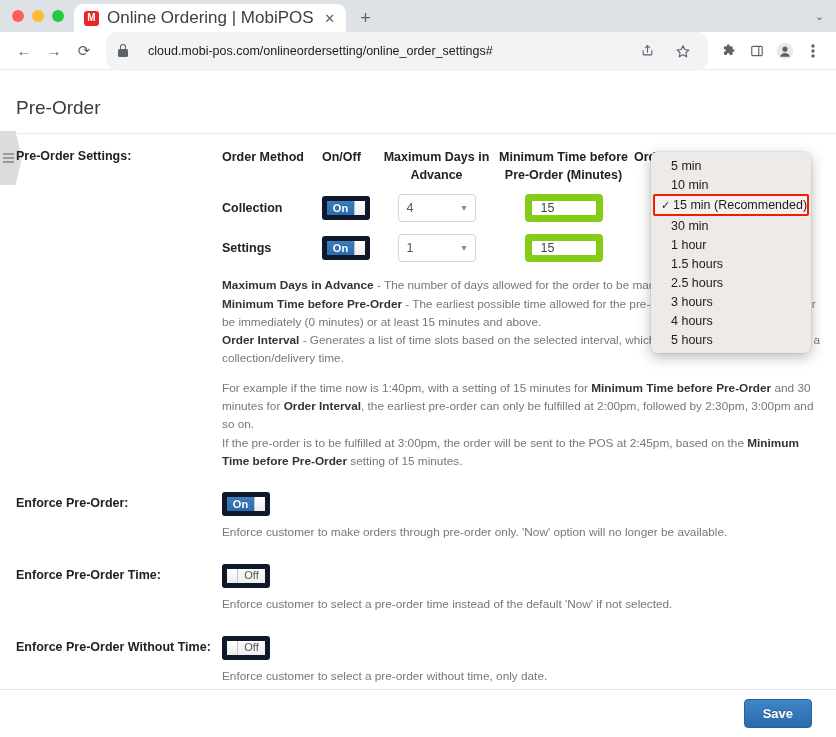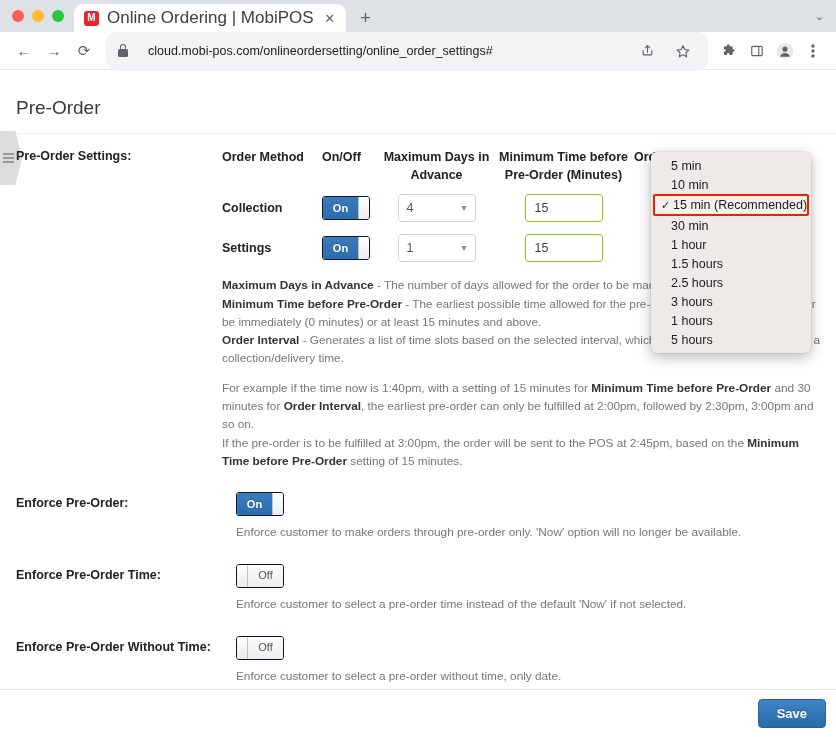--- a/index.html
+++ b/index.html
@@ -205,21 +205,21 @@
     vertical-align: middle;
     font-size: 12.5px;
     color: #222;
   }
   td.method { font-weight: bold; }
 
   
   .switch {
     display: inline-flex;
     width: 48px; height: 24px;
-    border: 1px solid #0f172a;
+    border: 5px solid #0f172a;
     border-radius: 3px;
     overflow: hidden;
     background: #fff;
     vertical-align: middle;
   }
   .switch .lbl {
     flex: 1;
     display:flex; align-items:center; justify-content:center;
     font-size: 11px;
     line-height: 1;
@@ -257,21 +257,21 @@
     position: relative;
   }
   .selectbox .chev {
     margin-left: auto;
     color: #888;
     font-size: 10px;
     line-height: 1;
   }
   .textbox {
     width: 78px; height: 28px;
-    border: 1px solid #84cc16;
+    border: 7px solid #84cc16;
     border-radius: 4px;
     background: #fff;
     display: flex; align-items: center;
     padding: 0 9px;
     font-size: 12.5px;
     color: #444;
     margin: 0 auto;
   }
 
   .desc {
@@ -281,21 +281,20 @@
     margin-top: 8px;
   }
   .desc b { color: #333; }
   .desc p { margin: 0; }
   .desc .gap { height: 11px; }
 
   
   .toggle-row {
     display: flex;
     padding-top: 22px;
-    gap: 14px;
   }
   .toggle-label {
     width: 206px; flex:none;
     font-size: 12.5px; font-weight: bold; color: #222;
     padding-top: 4px;
   }
   .toggle-body { flex: 1; }
   .toggle-desc {
     font-size: 11.8px;
     color: #777;
@@ -342,21 +341,21 @@
   
   .footer {
     position: absolute;
     left: 0; right: 0; bottom: 0;
     height: 48px;
     background: #ffffff;
     border-top: 1px solid #e6e6e6;
     display: flex;
     align-items: center;
     justify-content: flex-end;
-    padding-right: 10px;
+    padding-right: 24px;
   }
   .save-btn {
     background: linear-gradient(#3e86c8, #2a6aa8);
     border: 1px solid #2a6096;
     color: #fff;
     font-size: 13px;
     font-weight: bold;
     padding: 7px 18px;
     border-radius: 4px;
     text-shadow: 0 -1px 0 rgba(0,0,0,.25);
@@ -605,21 +604,21 @@
         <div class="dd-item">
           <span class="dd-check"></span>
           <span>2.5 hours</span>
         </div>
         <div class="dd-item">
           <span class="dd-check"></span>
           <span>3 hours</span>
         </div>
         <div class="dd-item">
           <span class="dd-check"></span>
-          <span>1 hours</span>
+          <span>4 hours</span>
         </div>
         <div class="dd-item">
           <span class="dd-check"></span>
           <span>5 hours</span>
         </div>
       </div>
 
     <div class="footer">
       <button class="save-btn">Save</button>
     </div>

